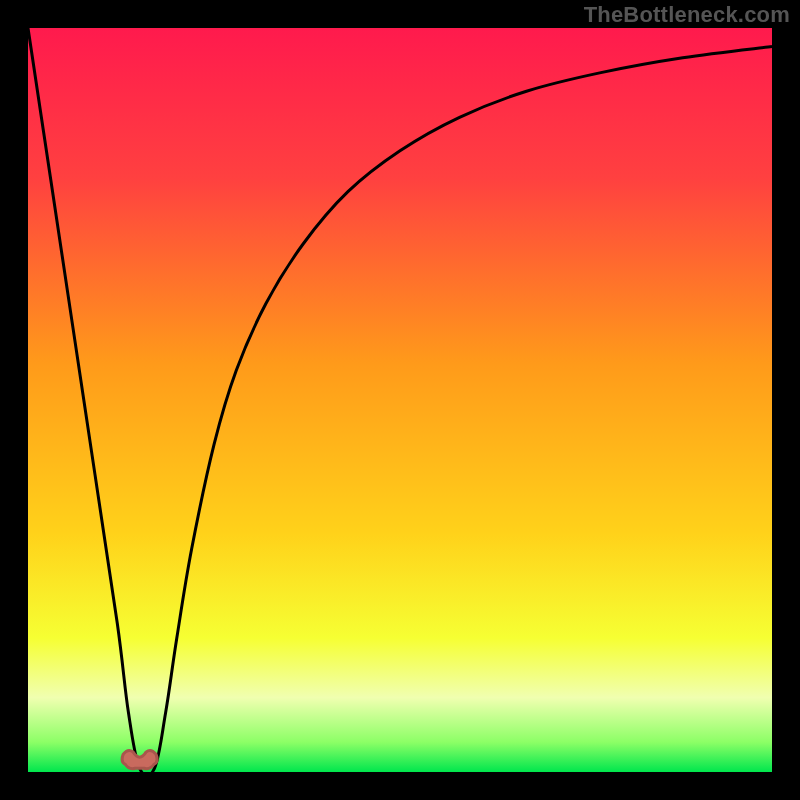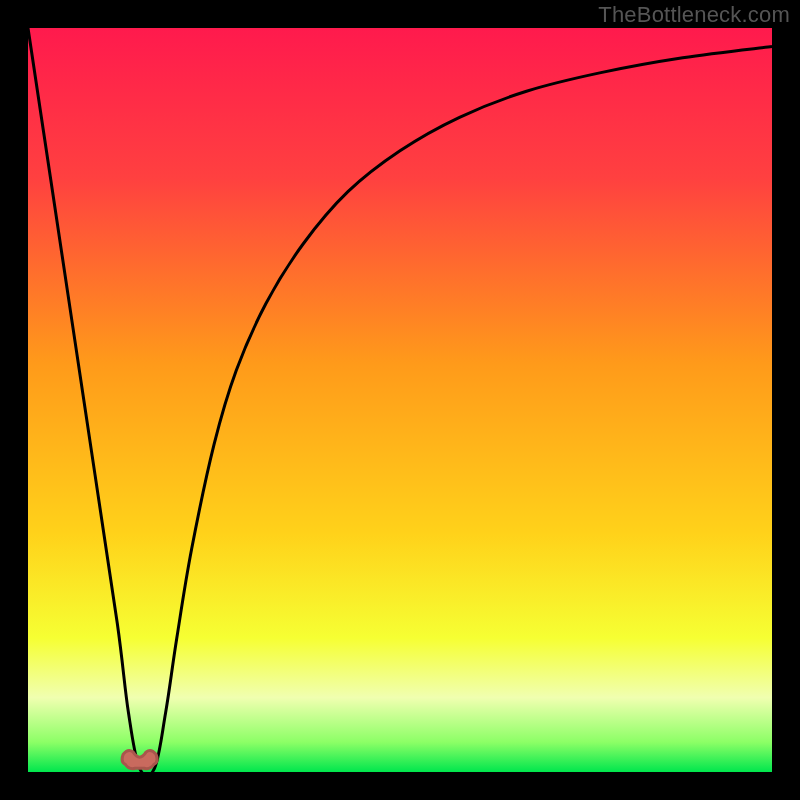--- a/index.html
+++ b/index.html
@@ -16,21 +16,21 @@
     width: 800px;
     height: 800px;
     background: #000;
   }
   .watermark {
     position: absolute;
     top: 2px;
     right: 10px;
     color: #555;
     font-size: 22px;
-    font-weight: 400;
+    font-weight: 700;
     letter-spacing: 0.2px;
     z-index: 5;
   }
   svg {
     position: absolute;
     top: 0;
     left: 0;
   }
 </style>
 </head>

